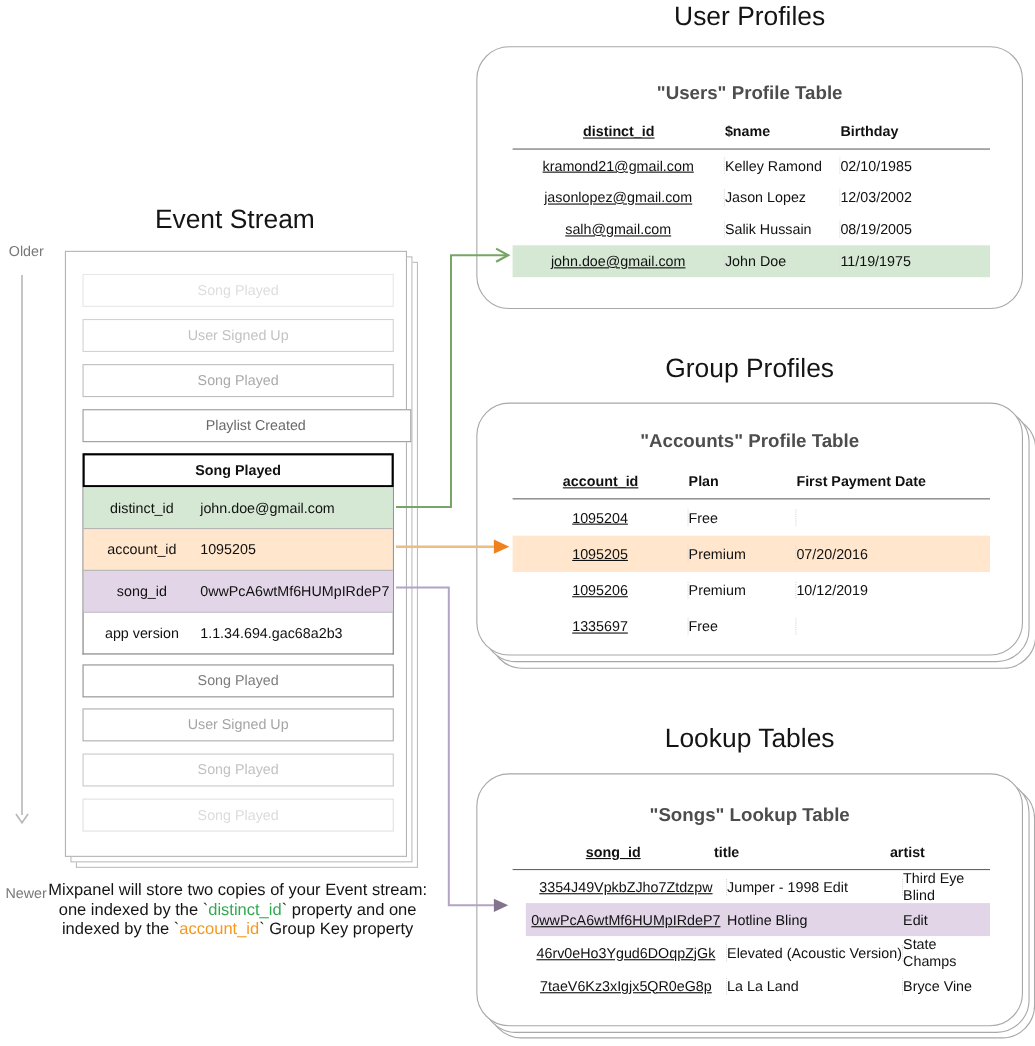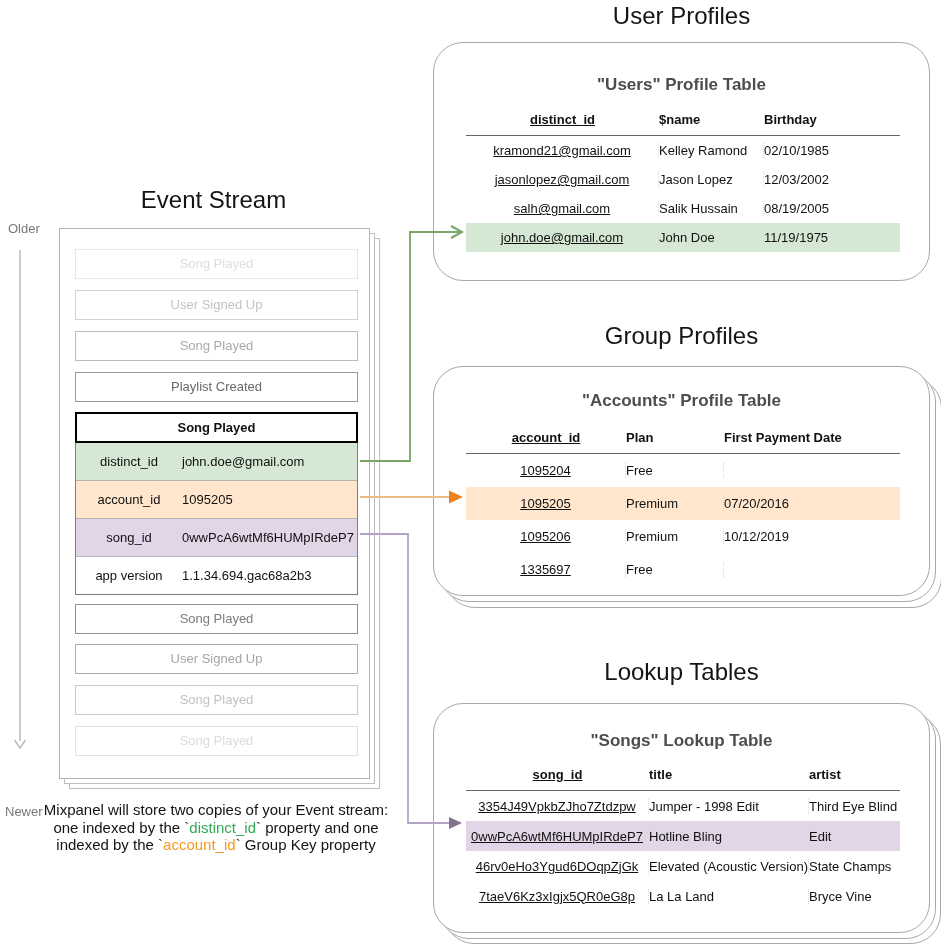--- a/index.html
+++ b/index.html
@@ -47,21 +47,21 @@
   .ptable{position:absolute;left:32px;width:434px;font-size:13px;}
   .thead{display:grid;align-items:end;font-weight:bold;height:26px;padding-bottom:8px;
          border-bottom:1.5px solid #666;}
   .trow{display:grid;align-items:center;}
   .users-grid{grid-template-columns:193px 105px 1fr;}
   .accounts-grid{grid-template-columns:160px 98px 1fr;}
   .songs-grid{grid-template-columns:183px 160px 1fr;}
   .cell-id{text-align:center;text-decoration:underline;}
   .cell{text-align:left;}
   .trow > div:nth-child(1),.trow > div:nth-child(2){border-right:1px dotted #d8d8d8;}
-  .r29{height:29px;} .r33{height:33px;} .r30{height:30px;}
+  .r29{height:29px;} .r33{height:33px;} .r30{height:30px;margin-left:12px;}
 
   
   .footnote{position:absolute;left:20px;top:801px;width:392px;text-align:center;
             font-size:15px;line-height:17.5px;color:#141414;}
   .code-green{color:#33a852;}
   .code-orange{color:#f5991d;}
 
   .overlay{position:absolute;left:0;top:0;z-index:50;pointer-events:none;}
 </style>
 </head>
@@ -74,21 +74,21 @@
   <div class="timeline-label" style="left:8px;top:221px;">Older</div>
   <div class="timeline-label" style="left:5px;top:804px;">Newer</div>
 
   <div class="stack-rect" style="left:69px;top:238px;width:309px;height:549px;"></div>
   <div class="stack-rect" style="left:64px;top:233px;width:309px;height:549px;"></div>
 
   <div class="es-main">
     <div class="event-item fb1" style="top:20px;">Song Played</div>
     <div class="event-item fb2" style="top:61px;">User Signed Up</div>
     <div class="event-item fb3" style="top:102px;">Song Played</div>
-    <div class="event-item fb4" style="top:143px;">Playlist Created</div>
+    <div class="event-item fb4" style="top:143px;padding-left:16px;">Playlist Created</div>
 
     <div class="record">
       <div class="record-header">Song Played</div>
       <div class="record-rows">
         <div class="prop-row hl-green">
           <span class="prop-key">distinct_id</span>
           <span class="prop-val">john.doe@gmail.com</span>
         </div>
         <div class="prop-row hl-orange">
           <span class="prop-key">account_id</span>

